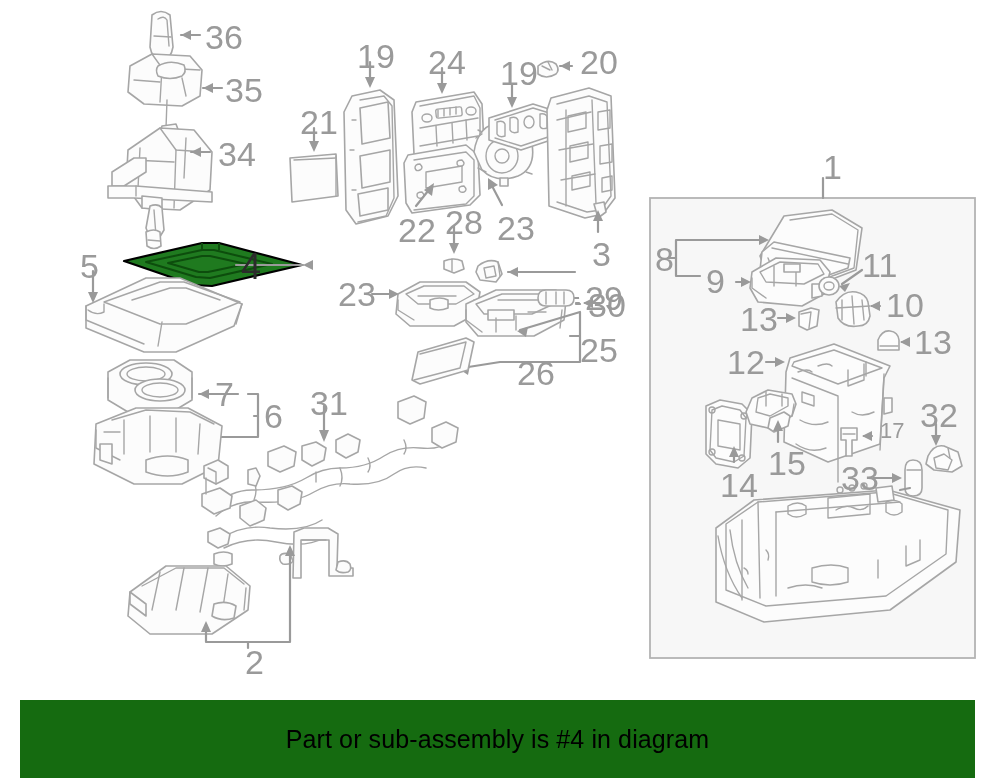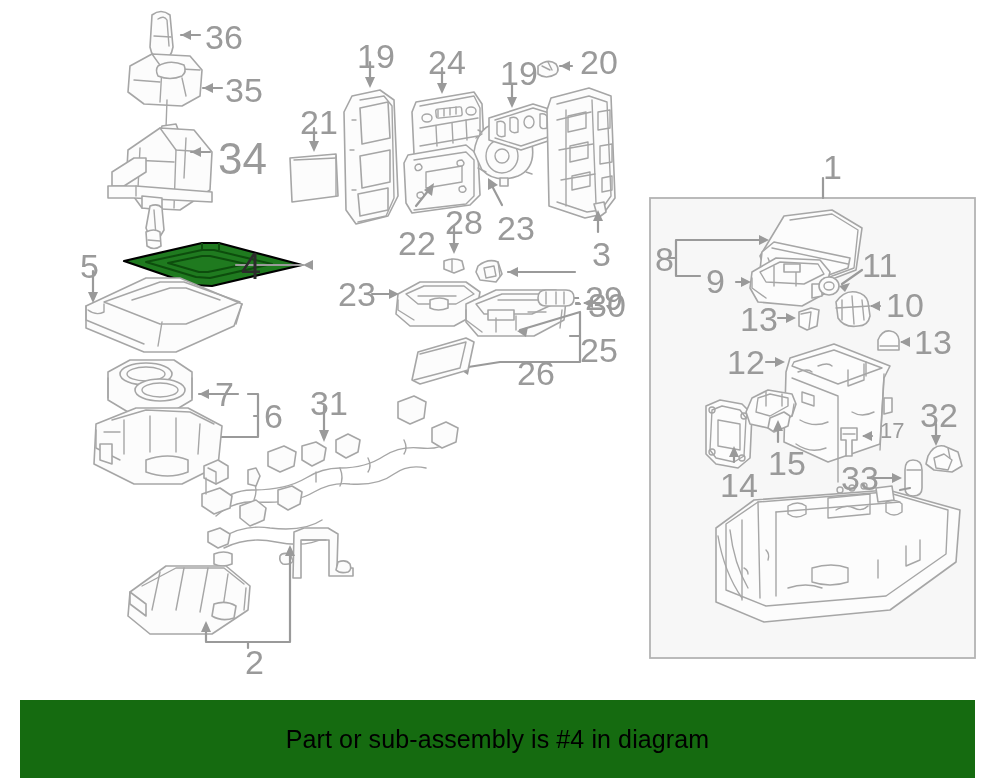--- a/index.html
+++ b/index.html
@@ -511,29 +511,29 @@
       <path class="pt2" d="M788,588 q18,-6 34,0"></path>
       <path class="pt2" d="M744,568 q4,2 4,6"></path>
       <path class="pt2" d="M766,550 q4,4 2,10"></path>
     </g>
     <path class="leader" d="M900,490 L910,488"></path>
 
   </svg>
 
   <div class="callout-num" style="left:205px;top:20px;font-size:34px;">36</div>
   <div class="callout-num" style="left:225px;top:73px;font-size:34px;">35</div>
-  <div class="callout-num" style="left:218px;top:137px;font-size:44px;">34</div>
+  <div class="callout-num" style="left:218px;top:137px;font-size:34px;">34</div>
   <div class="callout-num" style="left:241px;top:249px;font-size:36px;color:#2b2b2b;">4</div>
   <div class="callout-num" style="left:80px;top:249px;font-size:34px;">5</div>
   <div class="callout-num" style="left:300px;top:105px;font-size:34px;">21</div>
   <div class="callout-num" style="left:357px;top:39px;font-size:34px;">19</div>
   <div class="callout-num" style="left:428px;top:45px;font-size:34px;">24</div>
   <div class="callout-num" style="left:500px;top:56px;font-size:34px;">19</div>
   <div class="callout-num" style="left:580px;top:45px;font-size:34px;">20</div>
-  <div class="callout-num" style="left:398px;top:213px;font-size:34px;margin-top:13px;">22</div>
+  <div class="callout-num" style="left:398px;top:213px;font-size:34px;">22</div>
   <div class="callout-num" style="left:445px;top:205px;font-size:34px;">28</div>
   <div class="callout-num" style="left:497px;top:211px;font-size:34px;">23</div>
   <div class="callout-num" style="left:592px;top:237px;font-size:34px;">3</div>
   <div class="callout-num" style="left:338px;top:277px;font-size:34px;">23</div>
   <div class="callout-num" style="left:585px;top:257px;font-size:34px;margin-top:24px;">29</div>
   <div class="callout-num" style="left:588px;top:288px;font-size:34px;">30</div>
   <div class="callout-num" style="left:580px;top:333px;font-size:34px;">25</div>
   <div class="callout-num" style="left:517px;top:356px;font-size:34px;">26</div>
   <div class="callout-num" style="left:215px;top:377px;font-size:34px;">7</div>
   <div class="callout-num" style="left:264px;top:399px;font-size:34px;">6</div>

